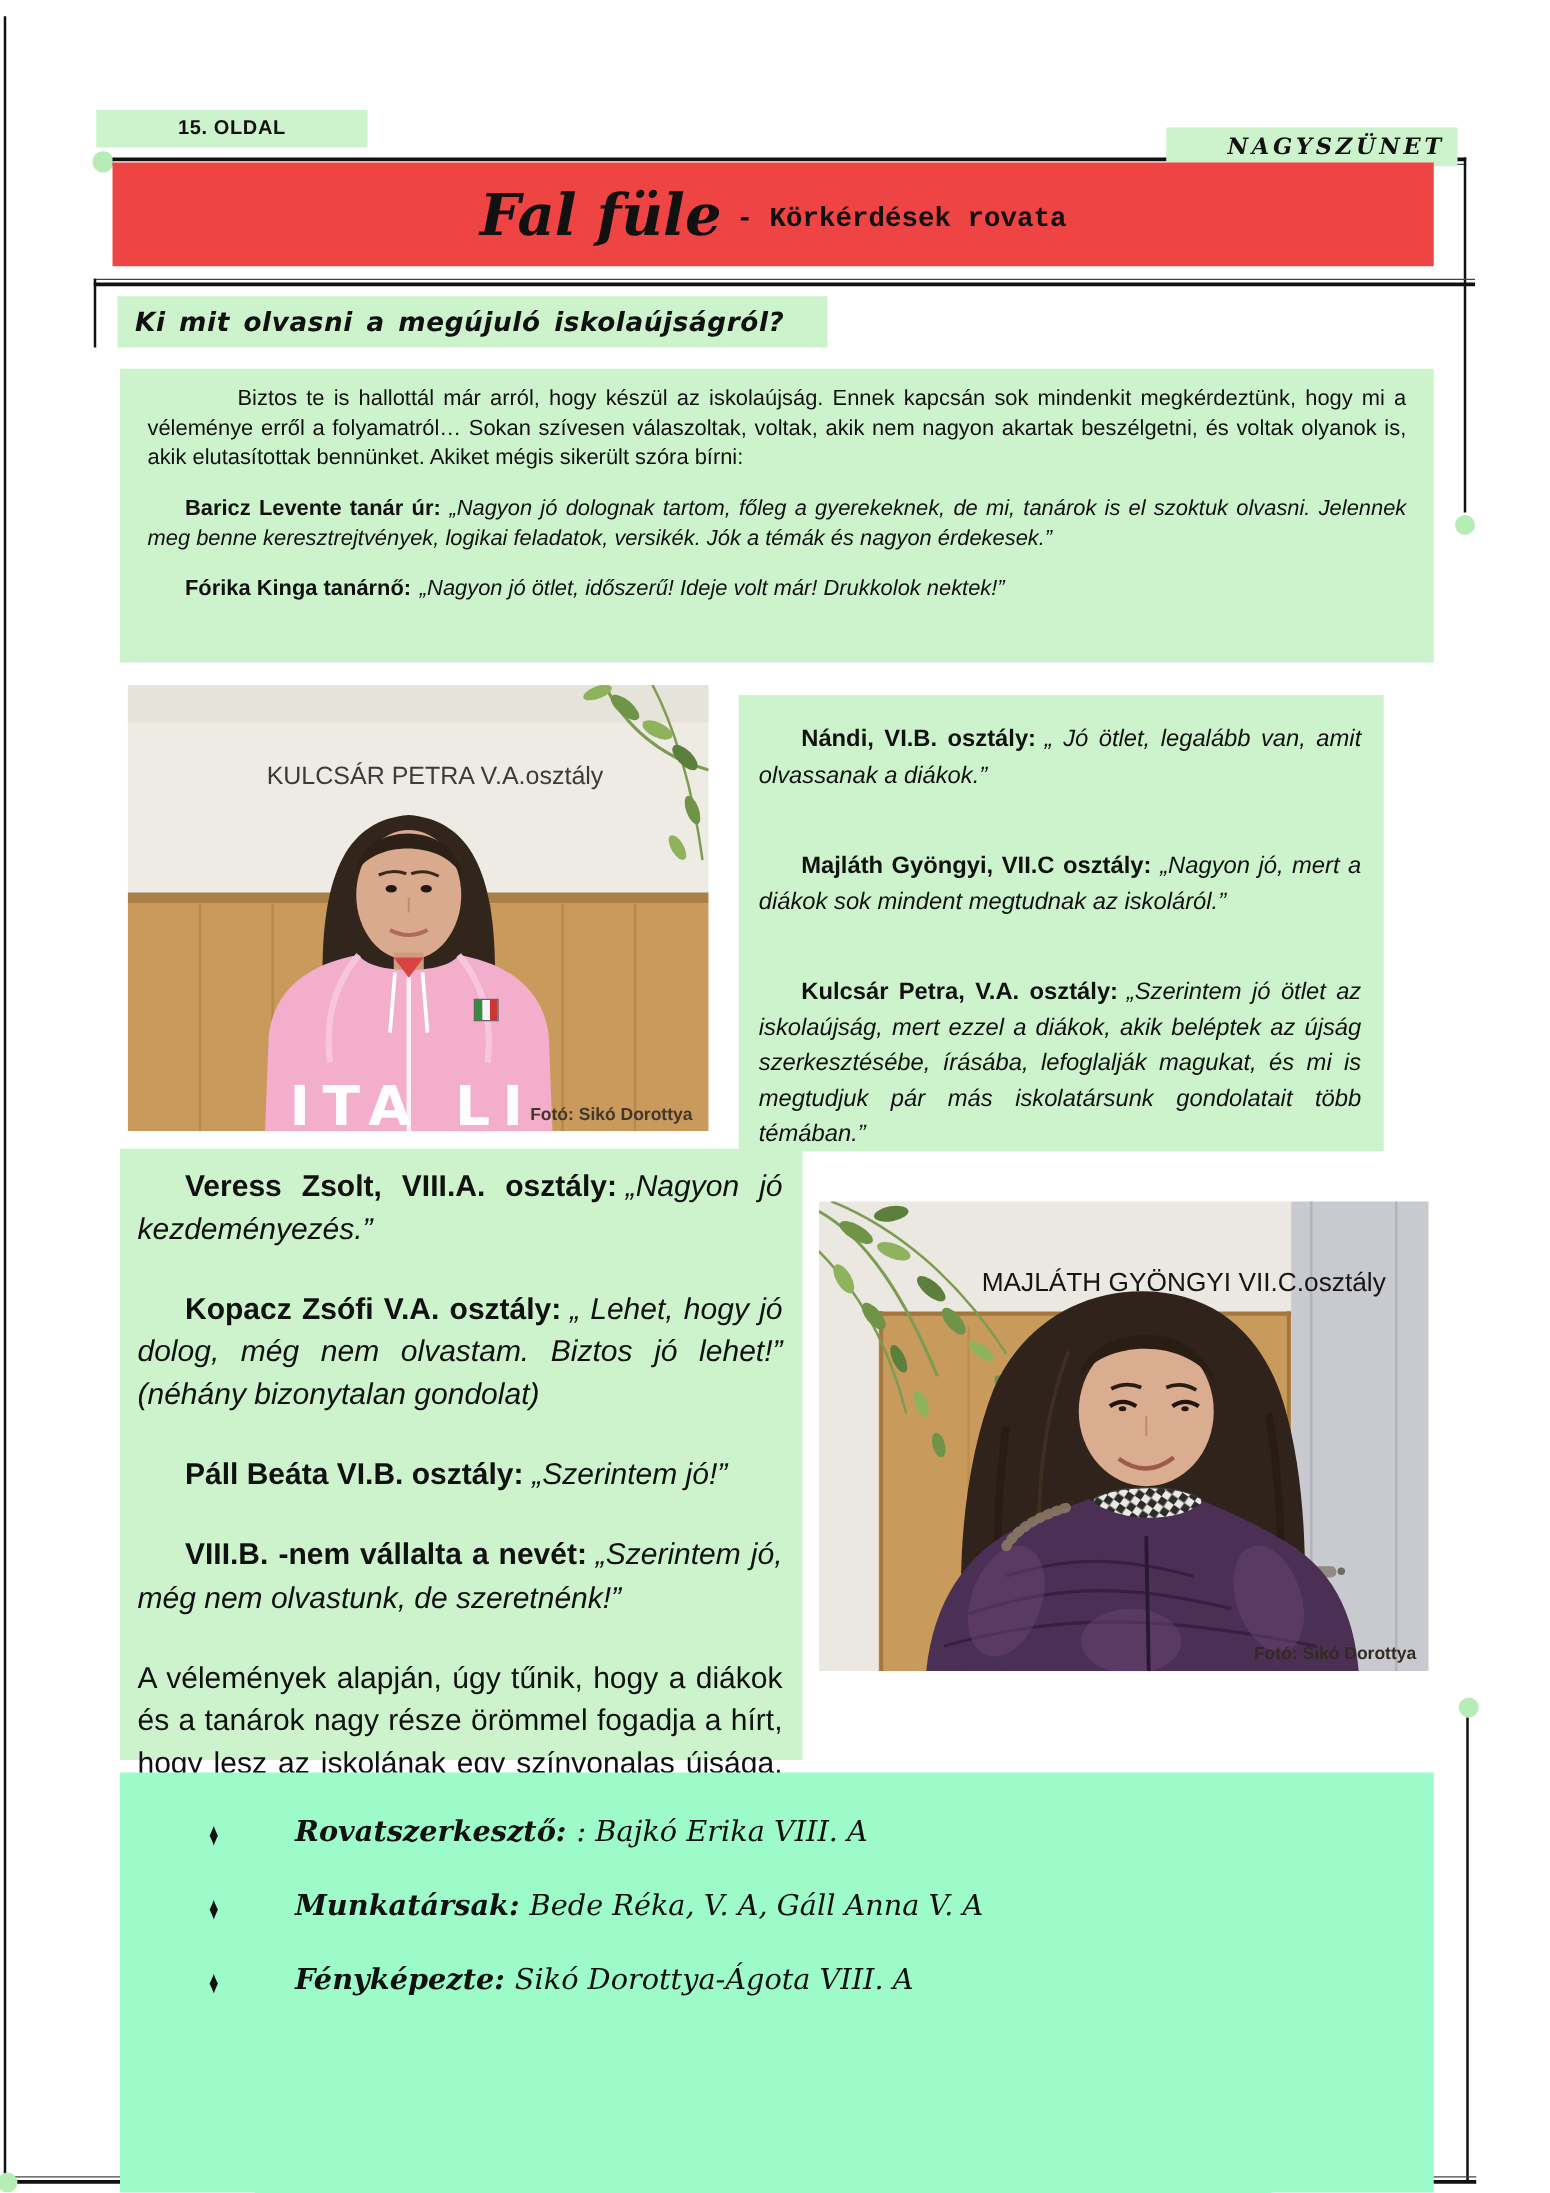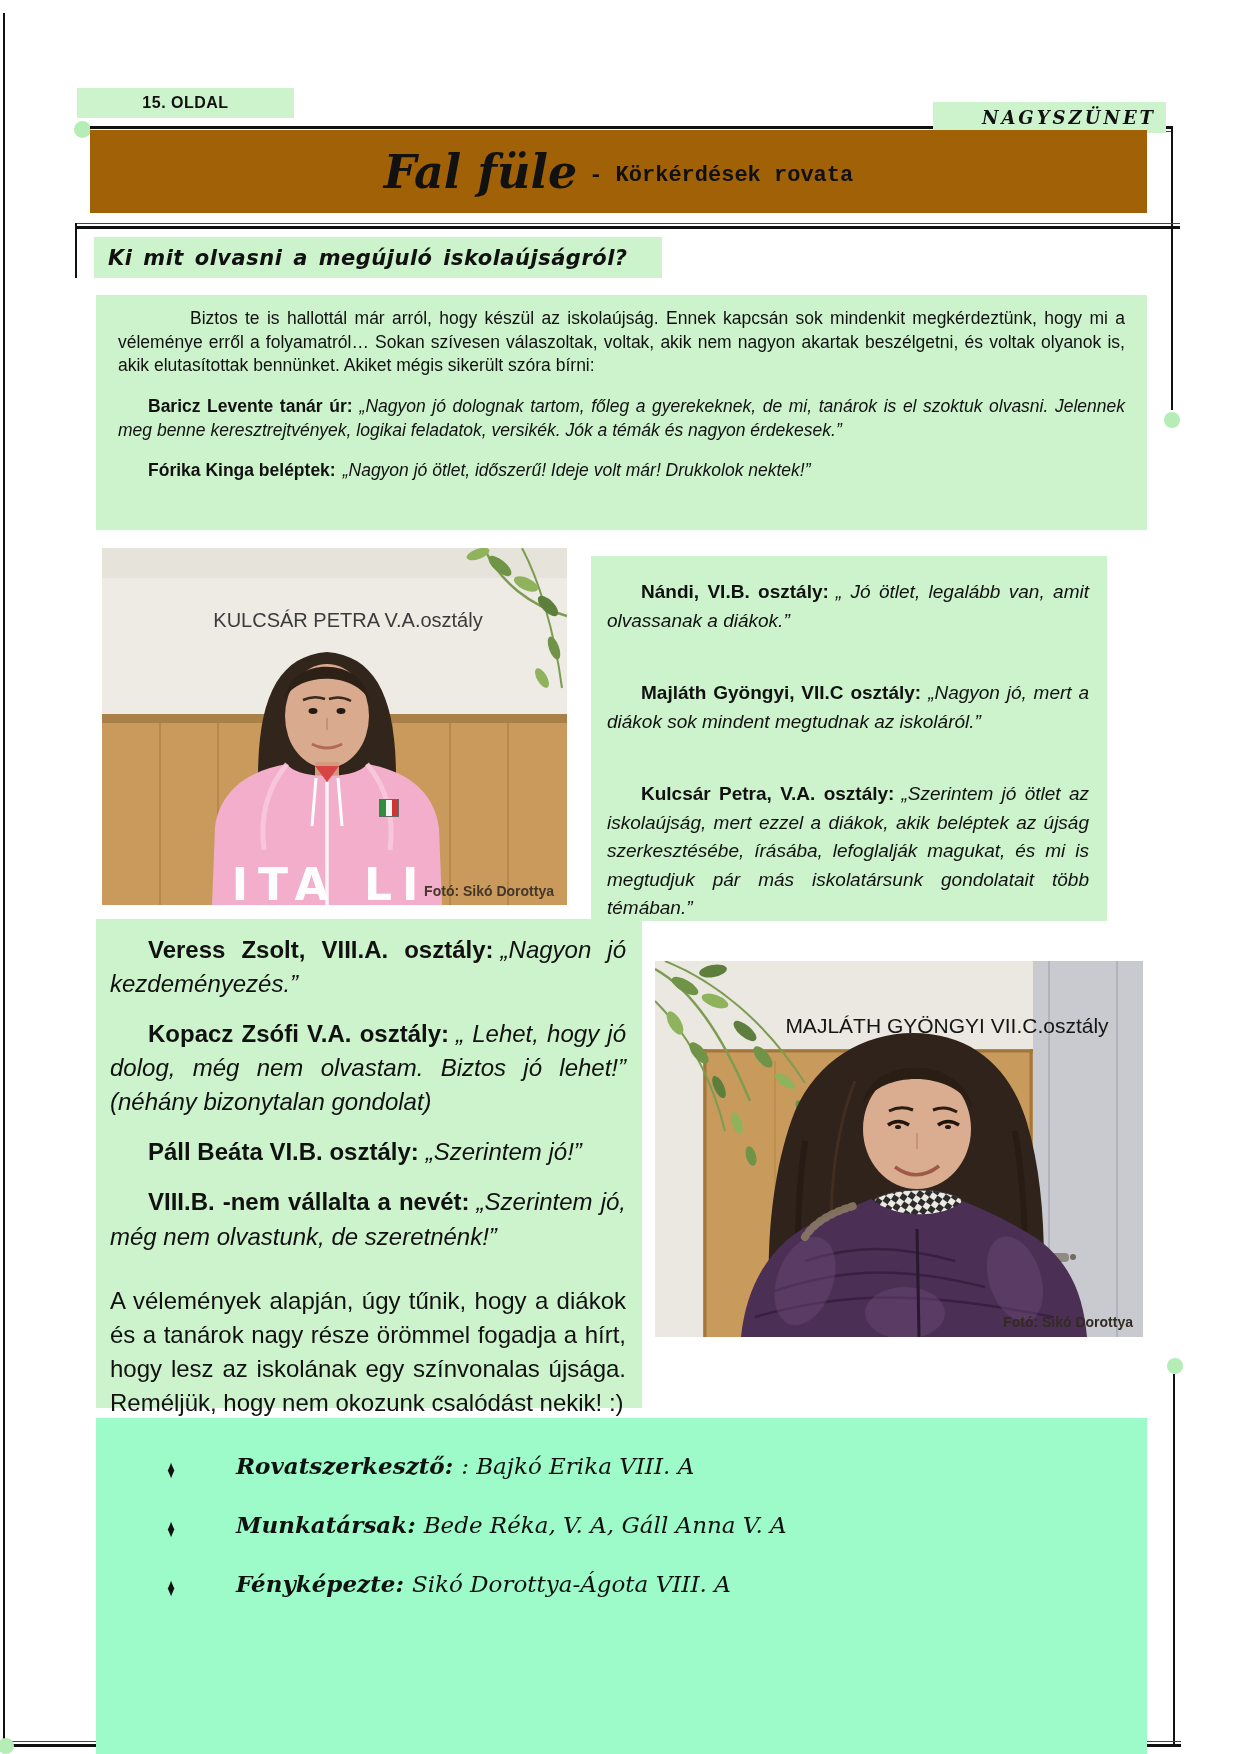--- a/index.html
+++ b/index.html
@@ -14,39 +14,39 @@
   .dot{background:#b6edb6;border-radius:50%;}
   
   .green{background:#cdf3cd;}
   .mint{background:#9dfbca;}
   
   .page-num{left:77px;top:88px;width:217px;height:30px;display:flex;align-items:center;justify-content:center;
     font-weight:bold;font-size:16px;letter-spacing:.5px;}
   .masthead{left:933px;top:79px;width:233px;height:31px;display:flex;align-items:center;justify-content:flex-end;
     padding-right:10px;box-sizing:border-box;font-family:"DejaVu Serif", serif;font-style:italic;font-weight:bold;
     font-size:18px;letter-spacing:3px;margin-top:23px;}
-  .graybar{left:90px;top:130px;width:1057px;height:83px;background:#a16207;display:flex;align-items:center;justify-content:center;gap:12px;}
+  .graybar{left:90px;top:130px;width:1057px;height:83px;background:#ef4444;display:flex;align-items:center;justify-content:center;gap:12px;}
   .title-script{font-family:"DejaVu Serif", serif;font-style:italic;font-weight:bold;font-size:46px;line-height:1;}
   .title-rest{font-family:Liberation Mono, monospace;font-weight:bold;font-size:22px;padding-top:8px;}
   .question{left:94px;top:237px;width:568px;height:41px;display:flex;align-items:center;padding-left:14px;box-sizing:border-box;
     font-family:"DejaVu Sans", sans-serif;font-weight:bold;font-style:italic;font-size:21px;letter-spacing:.5px;word-spacing:3px;}
   
   .tblock{box-sizing:border-box;text-align:justify;}
   .intro{left:96px;top:295px;width:1051px;height:235px;padding:12px 22px;font-size:17.5px;line-height:1.35;}
   .intro p{margin:0;}
   .intro .lead{text-indent:72px;}
   .intro .qp{margin-top:17px;text-indent:30px;}
   .speaker{font-weight:bold;margin-right:7px;font-style:normal;}
   .qtext{font-style:italic;}
   .rightblock{left:591px;top:556px;width:516px;height:365px;padding:22px 18px 10px 16px;font-size:19px;line-height:1.5;}
   .rightblock p{margin:0;text-indent:34px;}
   .rightblock p + p{margin-top:44px;}
   .leftblock{left:96px;top:919px;width:546px;height:489px;padding:14px 16px 10px 14px;font-size:24px;line-height:1.42;}
   .leftblock p{margin:0;text-indent:38px;}
-  .leftblock p + p{margin-top:16px;}
+  .leftblock p + p{margin-top:30px;}
   .leftblock .summary{text-indent:0;margin-top:30px;}
   .leftblock .farewell{text-indent:0;text-align:right;margin-top:28px;padding-right:4px;}
   
   .photo{overflow:hidden;}
   .photo-left{left:102px;top:548px;width:465px;height:357px;}
   .photo-right{left:655px;top:961px;width:488px;height:376px;}
   
   .credits{left:96px;top:1418px;width:1051px;height:312px;padding:34px 0 0 0;}
   .credit-row{display:flex;align-items:baseline;margin-bottom:32px;}
   .bullet{display:inline-block;width:26px;text-align:center;margin-left:62px;font-size:15px;transform:scaleY(1.7);color:#111;}
@@ -78,21 +78,21 @@
   <span class="title-rest">- Körkérdések rovata</span>
 </div>
 <div class="abs green question">Ki mit olvasni a megújuló iskolaújságról?</div>
 
 <div class="abs green tblock intro">
   <p class="lead">Biztos te is hallottál már arról, hogy készül az iskolaújság. Ennek kapcsán sok mindenkit megkérdeztünk, hogy mi a véleménye erről a folyamatról… Sokan szívesen válaszoltak, voltak, akik nem nagyon akartak beszélgetni, és voltak olyanok is, akik elutasítottak bennünket. Akiket mégis sikerült szóra bírni:</p>
   <p class="qp">
     <span class="speaker">Baricz Levente tanár úr:</span><span class="qtext">„Nagyon jó dolognak tartom, főleg a gyerekeknek, de mi, tanárok is el szoktuk olvasni. Jelennek meg benne keresztrejtvények, logikai feladatok, versikék. Jók a témák és nagyon érdekesek.”</span>
   </p>
   <p class="qp">
-    <span class="speaker">Fórika Kinga beléptek:</span><span class="qtext">„Nagyon jó ötlet, időszerű! Ideje volt már! Drukkolok nektek!”</span>
+    <span class="speaker">Fórika Kinga tanárnő:</span><span class="qtext">„Nagyon jó ötlet, időszerű! Ideje volt már! Drukkolok nektek!”</span>
   </p>
 </div>
 
 <div class="abs photo photo-left">
 <svg width="465" height="357" viewBox="0 0 465 357" xmlns="http://www.w3.org/2000/svg">
   <rect x="0" y="0" width="465" height="168" fill="#edebe4"></rect>
   <rect x="0" y="0" width="465" height="30" fill="#e5e3da"></rect>
   <rect x="0" y="166" width="465" height="9" fill="#aa8049"></rect>
   <rect x="0" y="175" width="465" height="182" fill="#c99a5c"></rect>
   <g stroke="#a87a3e" stroke-width="2" opacity="0.55">

